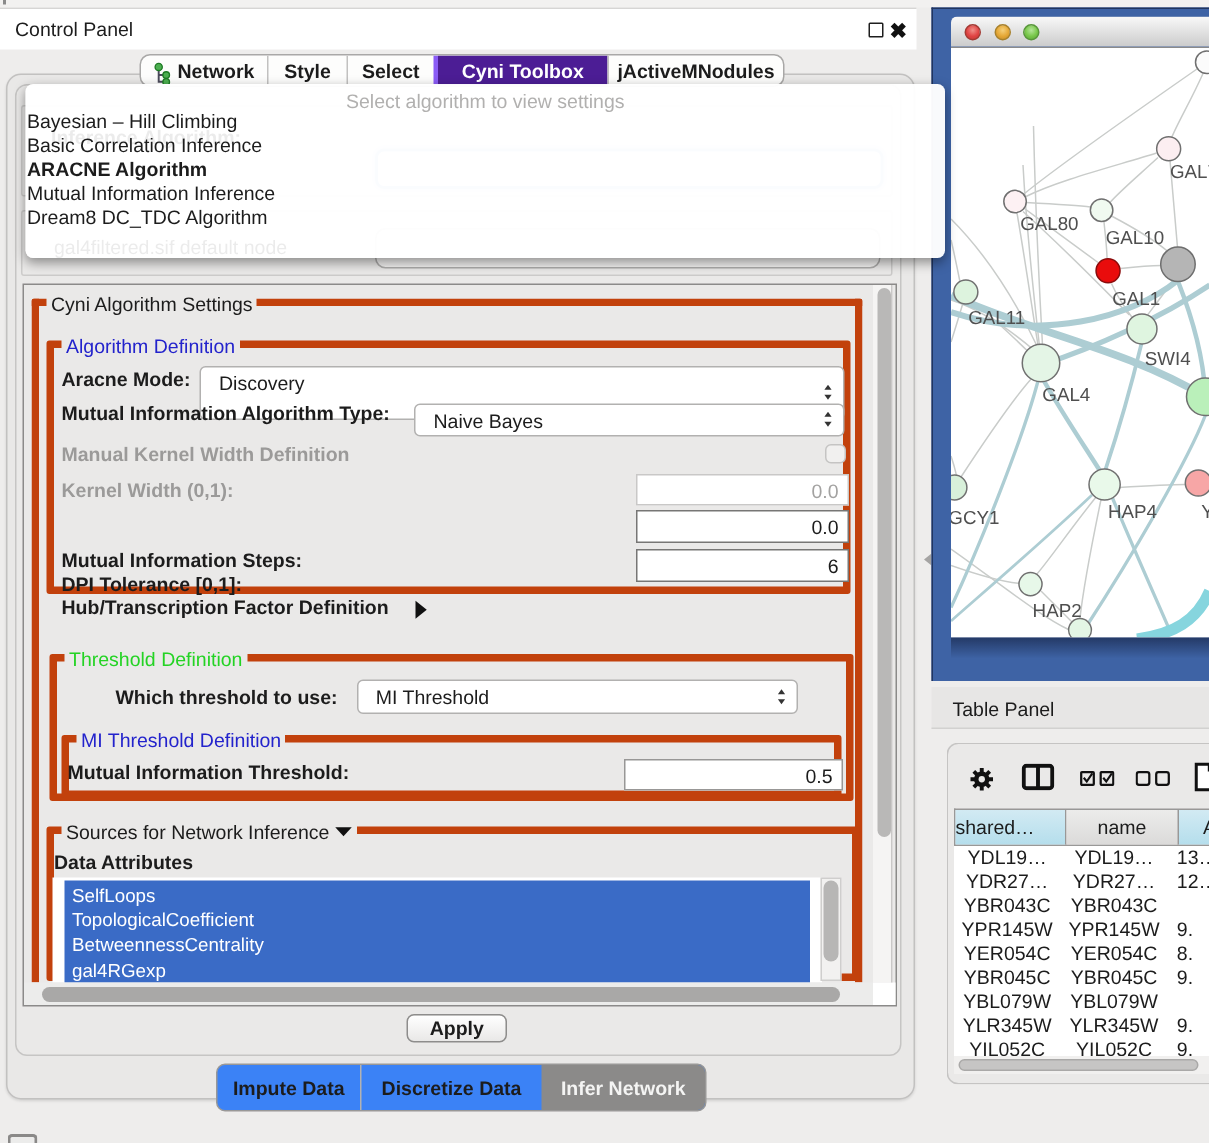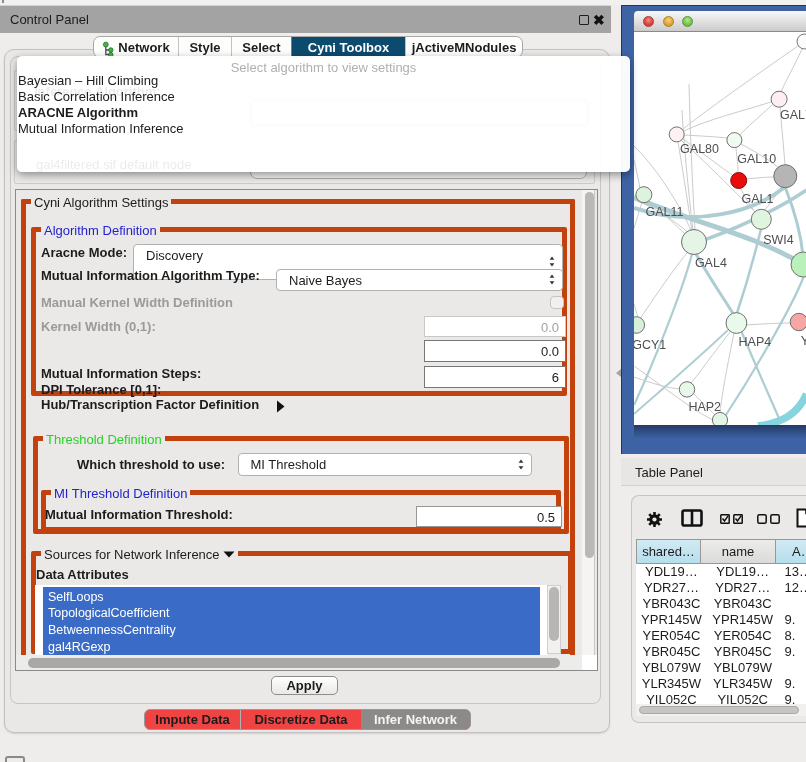--- a/index.html
+++ b/index.html
@@ -13,57 +13,58 @@
 .combo { position:absolute; background:#fff; border:1px solid #b2b1b0; border-radius:4px; font-size:13px; }
 .combo .ar { position:absolute; right:7px; top:50%; margin-top:-5.5px; width:6px; height:11px; }
 .fld { position:absolute; background:#fff; font-size:13px; text-align:right; padding:3px 6px 0 0; }
 </style>
 </head>
 <body>
 
 <div class="abs" style="left:0;top:0;width:806px;height:5px;background:#f2f1f0;"></div>
 <div class="abs" style="left:2px;top:0;width:2px;height:3px;background:#8a8a8a;"></div>
 
-<div class="abs" style="left:0;top:5px;width:611px;height:28px;background:#a3a3a3;border-top:1px solid #d6d5d4;">
+<div class="abs" style="left:0;top:5px;width:611px;height:28px;background:#ffffff;border-top:1px solid #d6d5d4;">
   <div class="abs r13" style="left:10px;top:6px;">Control Panel</div>
   <div class="abs" style="left:579px;top:9px;width:10px;height:10px;border:1.6px solid #1e1e1e;border-radius:1px;"></div>
   <div class="abs" style="left:593px;top:6px;font-size:14px;font-weight:bold;color:#111;">✖</div>
 </div>
 
 <div class="abs" style="left:4px;top:49px;width:606px;height:684px;background:#e9e8e7;border:1px solid #c2c1c0;border-radius:10px;box-shadow:0 1px 2px rgba(0,0,0,0.12);"></div>
 
 <div class="abs" style="left:10px;top:56px;width:591px;height:648px;background:#eae9e8;border:1px solid #c6c5c4;border-radius:8px;"></div>
 
 <div id="toptabs" class="abs" style="left:93px;top:36px;width:430px;height:22px;background:#fdfdfc;border:1px solid #a9a8a7;border-radius:7px;overflow:hidden;display:flex;">
   <div style="width:85px;display:flex;align-items:center;justify-content:center;border-right:1px solid #c2c1c0;font-size:13px;font-weight:bold;">
     <svg width="13" height="15" viewBox="0 0 13 15" style="margin-right:3px;margin-top:2px;">
         <path d="M3.8 4 L3.8 13.5 L8.6 13.5 M3.8 9 L8.6 9" fill="none" stroke="#4a4a5a" stroke-width="1.3"></path>
         <circle cx="3.8" cy="3.6" r="2.4" fill="#4caf50" stroke="#1e7a24" stroke-width="0.9"></circle>
         <circle cx="8.8" cy="9" r="2.2" fill="#4caf50" stroke="#1e7a24" stroke-width="0.9"></circle>
         <circle cx="8.8" cy="13.6" r="2.2" fill="#4caf50" stroke="#1e7a24" stroke-width="0.9"></circle>
       </svg>
     Network</div>
   <div style="width:53px;display:flex;align-items:center;justify-content:center;border-right:1px solid #c2c1c0;font-size:13px;font-weight:bold;">Style</div>
-  <div style="width:60px;display:flex;align-items:center;justify-content:center;border-right:1px solid #8b5cf6;font-size:13px;font-weight:bold;">Select</div>
-  <div style="width:113px;display:flex;align-items:center;justify-content:center;background:#0c4a6e;color:#fff;font-size:13px;font-weight:bold;">Cyni Toolbox</div>
+  <div style="width:60px;display:flex;align-items:center;justify-content:center;border-right:3px solid #8b5cf6;font-size:13px;font-weight:bold;">Select</div>
+  <div style="width:113px;display:flex;align-items:center;justify-content:center;background:#4c1d95;color:#fff;font-size:13px;font-weight:bold;">Cyni Toolbox</div>
   <div style="flex:1;display:flex;align-items:center;justify-content:center;border-left:1px solid #c2c1c0;font-size:13px;font-weight:bold;">jActiveMNodules</div>
 </div>
 
 <div class="abs" style="left:14px;top:70px;width:581px;height:61px;border:1px solid #cccbca;border-radius:2px;"></div>
 <div class="abs" style="left:14px;top:140px;width:581px;height:44px;border:1px solid #cccbca;border-radius:2px;"></div>
 <div class="abs" style="left:250px;top:99px;width:339px;height:27px;background:#fff;border:2px solid #6f9fd8;border-radius:6px;box-shadow:0 0 3px #88b5e4;"></div>
 <div class="abs" style="left:250px;top:152px;width:337px;height:27px;background:#f5f4f3;border:1.5px solid #aeadac;border-radius:7px;"></div>
 
 <div class="abs" style="left:17px;top:56px;width:613px;height:116px;background:rgba(255,255,255,0.97);border-radius:5px;box-shadow:0 3px 8px rgba(0,0,0,0.4);z-index:20;">
   <div style="position:absolute;top:4px;left:0;width:100%;text-align:center;font-size:13px;color:#b1b0af;">Select algorithm to view settings</div>
   <div style="position:absolute;top:16.5px;left:1px;font-size:13px;line-height:16px;white-space:nowrap;">
     <div>Bayesian – Hill Climbing</div>
     <div>Basic Correlation Inference</div>
     <div style="font-weight:bold;">ARACNE Algorithm</div>
     <div>Mutual Information Inference</div>
+    <div>Dream8 DC_TDC Algorithm</div>
   </div>
   <div style="position:absolute;left:17px;top:28px;font-size:13px;font-weight:bold;color:rgba(60,60,60,0.10);text-align:right;">Inference Algorithm:</div>
   <div style="position:absolute;left:19px;top:101px;font-size:13px;color:rgba(60,60,60,0.10);">gal4filtered.sif default node</div>
 </div>
 
 <div class="abs" style="left:15px;top:188.5px;width:583px;height:482px;border:1px solid #8b8a89;"></div>
 
 <div class="grp" style="left:21px;top:198.5px;width:554px;height:456px;border-bottom:none;border-radius:2px 2px 0 0;">
   <span class="glabel">Cyni Algorithm Settings</span>
 </div>
@@ -138,21 +139,21 @@
 
 <div class="abs" style="left:16px;top:655px;width:566px;height:15px;background:#ececeb;"></div>
 <div class="abs" style="left:28px;top:657.5px;width:532px;height:10px;background:#a9a8a7;border-radius:5px;"></div>
 <div class="abs" style="left:582px;top:655px;width:15px;height:15px;background:#fff;"></div>
 
 <div class="abs" style="left:582px;top:189.5px;width:13px;height:465px;background:#f5f4f3;border-right:1px solid #c9c8c7;"></div>
 <div class="abs" style="left:584.5px;top:192px;width:9px;height:366px;background:#b9b8b7;border-radius:4.5px;"></div>
 
 <div class="abs" style="left:271px;top:675.5px;width:67px;height:19px;background:linear-gradient(#ffffff,#e9e8e7);border:1px solid #8e8d8c;border-radius:5px;text-align:center;font-size:13px;font-weight:bold;line-height:18px;">Apply</div>
 
-<div class="abs" style="left:144px;top:709px;width:327px;height:21px;background:#ef4444;border:1px solid #999897;border-radius:6px;overflow:hidden;display:flex;">
+<div class="abs" style="left:144px;top:709px;width:327px;height:32px;background:#3b82f6;border:1px solid #999897;border-radius:6px;overflow:hidden;display:flex;">
   <div style="width:96px;display:flex;align-items:center;justify-content:center;border-right:1px solid #b3b2b1;font-size:13px;font-weight:bold;">Impute Data</div>
   <div style="width:120px;display:flex;align-items:center;justify-content:center;font-size:13px;font-weight:bold;">Discretize Data</div>
   <div style="flex:1;display:flex;align-items:center;justify-content:center;background:#8b8a89;color:#f4f4f3;font-size:13px;font-weight:bold;">Infer Network</div>
 </div>
 
 <div class="abs" style="left:5px;top:756px;width:20px;height:10px;border:2px solid #8a8988;border-bottom:none;border-radius:3px 3px 0 0;background:#ececeb;"></div>
 
 <svg class="abs" style="left:616px;top:369px;" width="5" height="8" viewBox="0 0 5 8">
     <path d="M5 0 L0 4 L5 8 Z" fill="#a5a4a3"></path>
   </svg>
@@ -274,21 +275,21 @@
   <svg class="abs" style="left:125px;top:18px;" width="23" height="10" viewBox="0 0 23 10">
       <rect x="0.8" y="0.8" width="8.4" height="8.4" rx="1.5" fill="none" stroke="#111" stroke-width="1.5"></rect>
       <rect x="13.8" y="0.8" width="8.4" height="8.4" rx="1.5" fill="none" stroke="#111" stroke-width="1.5"></rect>
     </svg>
   <svg class="abs" style="left:164px;top:12px;" width="20" height="20" viewBox="0 0 20 20">
       <path d="M1.5 1.5 L10 1.5 L14 5.5 L14 18.5 L1.5 18.5 Z" fill="#fff" stroke="#111" stroke-width="2"></path>
       <path d="M10 1.5 L10 5.5 L14 5.5" fill="none" stroke="#111" stroke-width="1.6"></path>
     </svg>
 
   <div class="abs" style="left:4.5px;top:43px;width:176px;height:25px;border:1px solid #999897;border-right:none;display:flex;font-size:13px;">
-    <div style="width:64px;background:linear-gradient(#d2eaf3,#b5deec);border-right:1px solid #999897;text-align:center;line-height:24px;">shared…</div>
+    <div style="width:74px;background:linear-gradient(#d2eaf3,#b5deec);border-right:1px solid #999897;line-height:24px;">shared…</div>
     <div style="width:75px;background:linear-gradient(#ececeb,#dbdad9);border-right:1px solid #999897;text-align:center;line-height:24px;">name</div>
     <div style="flex:1;background:linear-gradient(#d2eaf3,#b5deec);padding-left:16px;line-height:24px;overflow:hidden;">A…</div>
   </div>
 
   <div class="abs" style="left:4.5px;top:68px;width:176px;height:140px;background:#fff;overflow:hidden;font-size:13px;">
     <table style="border-collapse:collapse;width:100%;font-size:13px;line-height:16px;">
       <tbody>
           <tr>
             <td style="width:74px;text-align:center;">YDL19…</td>
             <td style="width:75px;text-align:center;">YDL19…</td>

